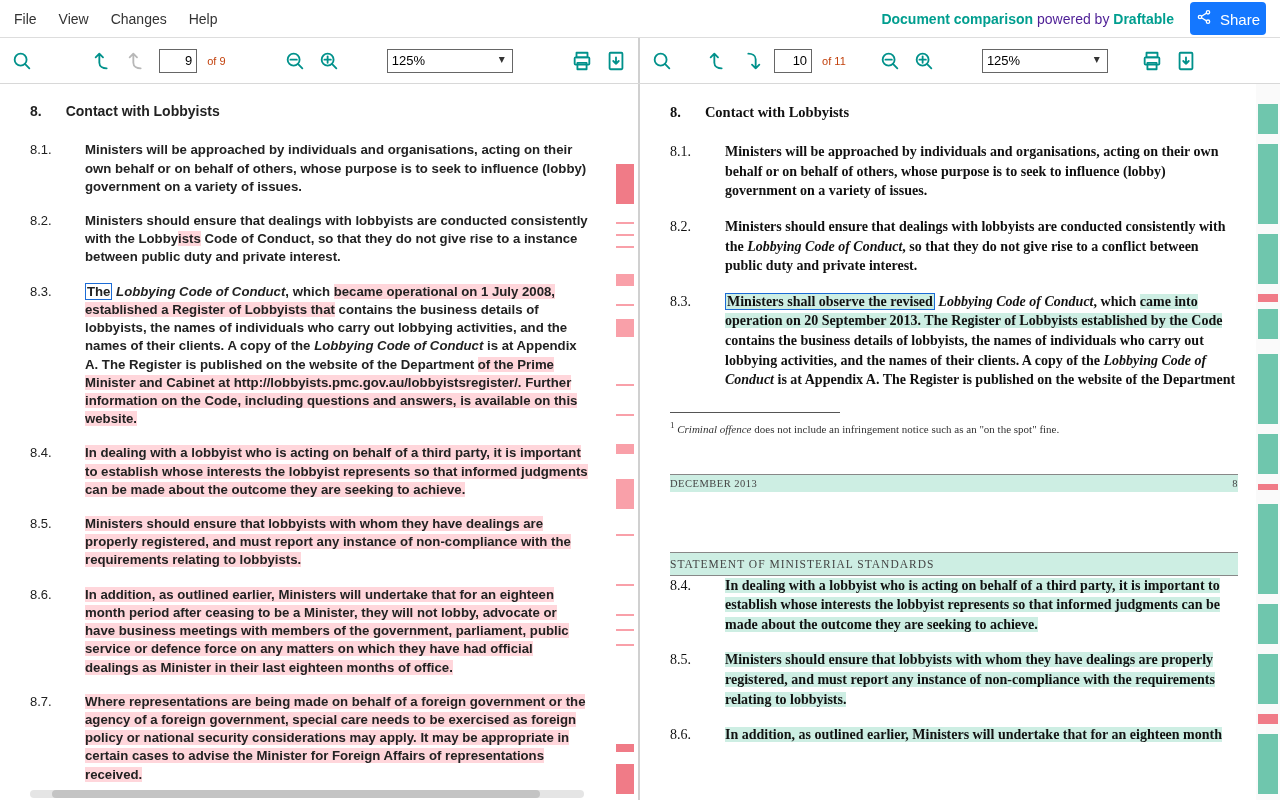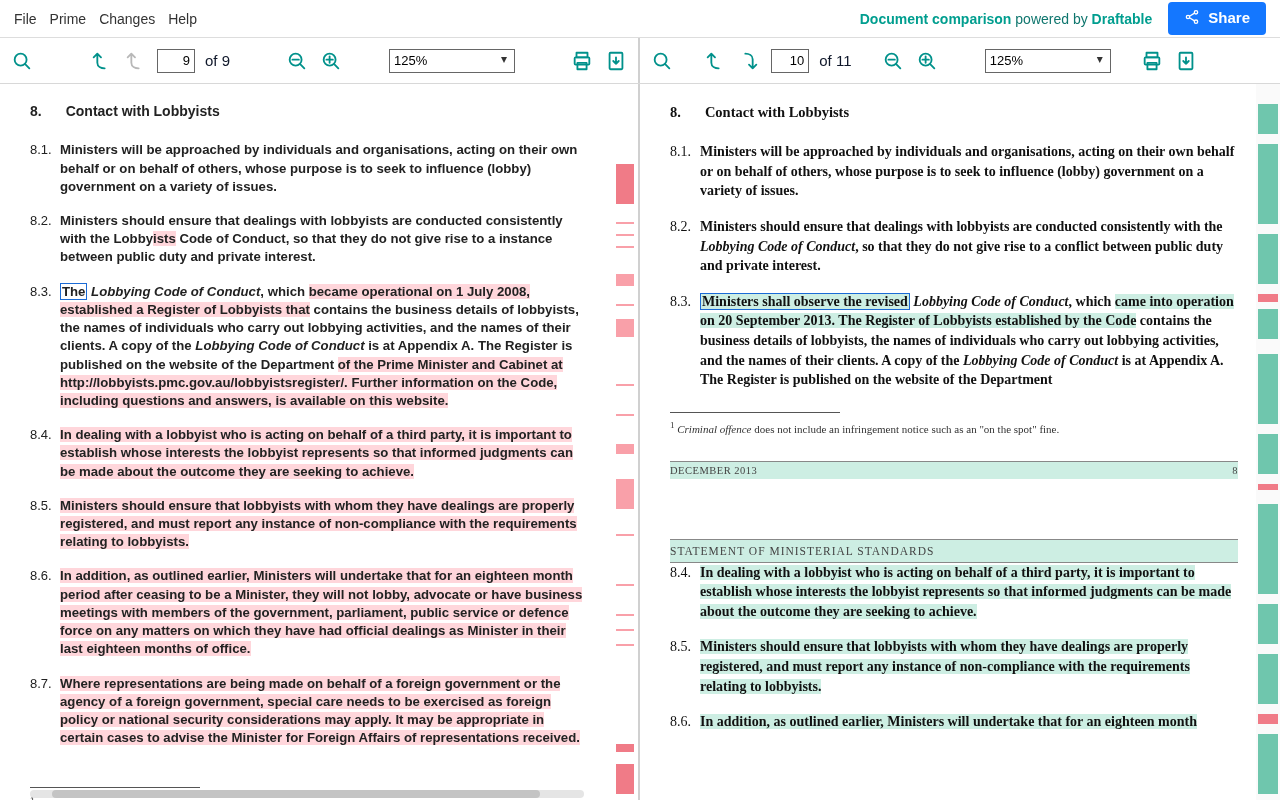--- a/index.html
+++ b/index.html
@@ -3,51 +3,51 @@
 <meta charset="utf-8">
 <style>
   * { box-sizing: border-box; margin: 0; padding: 0; }
   html, body { width: 1280px; height: 800px; font-family: Arial, Helvetica, sans-serif; overflow: hidden; background: #fff; }
   
   
   .menubar {
     height: 38px; width: 100%; display: flex; align-items: center;
     border-bottom: 1px solid #ddd; padding: 0 14px; font-size: 14px; color: #333;
   }
-  .menubar .menu-items { display: flex; gap: 13px; }
+  .menubar .menu-items { display: flex; gap: 22px; }
   .menubar .menu-items span { cursor: pointer; }
   .menubar .right { margin-left: auto; display: flex; align-items: center; gap: 16px; font-size: 14px; }
   .poweredby .dc { color: #009e8f; font-weight: 600; }
-  .poweredby .pb { color: #0f766e; margin-top: 28px; }
+  .poweredby .pb { color: #4c1d95; margin-top: 28px; }
   .poweredby .dr { color: #009e8f; font-weight: 600; }
   .share-btn {
-    background: #1477ff; color: #fff; border: none; padding: 7px 16px;
-    border-radius: 4px; font-size: 15px; font-weight: 700; cursor: pointer;
-    display: flex; align-items: flex-start; gap: 8px;
+    background: #1477ff; color: #fff; border: none; padding: 7px 6px;
+    border-radius: 4px; font-size: 15px; font-weight: 400; cursor: pointer;
+    display: flex; align-items: flex-end; gap: 8px;
   }
   .share-btn svg { width: 16px; height: 16px; stroke: #fff; fill: none; stroke-width: 2; }
   
   
   .toolbars { height: 46px; width: 100%; display: flex; border-bottom: 1px solid #d8d8d8; }
   .toolbar {
     height: 100%; display: flex; align-items: center; padding: 0 10px; gap: 10px;
     position: relative;
   }
   .toolbar.left  { width: 640px; border-right: 2px solid #d0d0d0; }
   .toolbar.right { width: 568px; }
   .tool-group { display: flex; align-items: center; gap: 10px; }
   .spacer { flex: 1; }
   .icon-btn { width: 24px; height: 24px; display: flex; align-items: center; justify-content: center; cursor: pointer; color: #00918b; }
   .icon-btn.disabled { color: #b8b8b8; cursor: default; }
   .icon-btn svg { width: 22px; height: 22px; stroke: currentColor; fill: none; stroke-width: 2; stroke-linecap: round; stroke-linejoin: round; }
   .page-input {
     width: 38px; height: 24px; border: 1px solid #666; text-align: right; padding-right: 4px;
     font-size: 13px;
   }
-  .page-label { font-size: 15px; color: #0f172a; }
+  .page-label { font-size: 11px; color: #c2410c; }
   .zoom-select {
     width: 126px; height: 24px; border: 1px solid #666; font-size: 13px; padding: 0 4px;
     background: #fff; appearance: none; cursor: pointer;
   }
   .select-wrap { position: relative; padding-left: 36px; }
   .select-wrap::after {
     content: "▾"; position: absolute; right: 8px; top: 3px; font-size: 12px; color: #333; pointer-events: none;
   }
   
   
@@ -60,21 +60,21 @@
   .doc-scroll { position: absolute; top: 0; left: 0; right: 24px; bottom: 0; overflow: hidden; }
   .change-strip { position: absolute; top: 0; right: 4px; width: 18px; height: 100%; }
   
   
   .doc { padding: 18px 26px 10px 30px; font-size: 13.2px; color: #222; line-height: 1.38; }
   .pane.right .doc { font-family: Georgia, 'Times New Roman', serif; font-size: 14px; color: #111; line-height: 1.4; padding-right: 18px; }
   
   .section-head { display: flex; gap: 24px; font-weight: 700; margin-bottom: 20px; font-size: 14px; }
   .pane.right .section-head { font-size: 14.5px; }
   
-  .clause { display: flex; gap: 2px; margin-bottom: 16px; }
+  .clause { display: flex; gap: 27px; margin-bottom: 16px; }
   .clause .num { width: 28px; flex-shrink: 0; font-size: 13px; }
   .pane.right .clause .num { font-size: 14px; }
   .clause .body { flex: 1; font-weight: bold; }
   
   .hl-del { background: #ffd6db; }
   .hl-ins { background: #cdeee3; }
   .box-sel { border: 1.5px solid #1b6bd6; padding: 0 1px; }
   em.ital { font-style: italic; }
   
   .footnote-rule { width: 170px; border: none; border-top: 1px solid #555; margin: 40px 0 6px 0; }
@@ -111,21 +111,21 @@
   .ov-mark { position: absolute; left: 2px; right: 2px; }
   .ov-mark.del { background: #f07b87; }
   .ov-mark.ins { background: #6fc6ad; }
 </style>
 </head>
 <body>
 
 <div class="menubar">
   <div class="menu-items">
     <span>File</span>
-    <span>Prime</span>
+    <span>View</span>
     <span>Changes</span>
     <span>Help</span>
   </div>
   <div class="right">
     <div class="poweredby">
       <span class="dc">Document comparison</span><span class="pb"> powered by </span><span class="dr">Draftable</span>
     </div>
     <button class="share-btn">
       <span>
         <svg viewBox="0 0 24 24">
@@ -343,21 +343,21 @@
         <div class="clause">
             <div class="num">8.2.</div>
           <div class="body"><span>Ministers should ensure that dealings with lobbyists are conducted consistently with the </span><em class="ital">Lobbying Code of Conduct</em><span>, so that they do not give rise to a conflict between public duty and private interest.</span></div>
           </div>
         <div class="clause">
             <div class="num">8.3.</div>
           <div class="body"><span class="box-sel hl-ins">Ministers shall observe the revised</span><em class="ital"> Lobbying Code of Conduct</em><span>, which </span><span class="hl-ins">came into operation on 20 September 2013.  The Register of Lobbyists established by the Code</span><span> contains the business details of lobbyists, the names of individuals who carry out lobbying activities, and the names of their clients.  A copy of the </span><em class="ital">Lobbying Code of Conduct</em><span> is at Appendix A.  The Register is published on the website of the Department</span></div>
           </div>
         <hr class="footnote-rule" style="margin-top:22px">
         <div class="footnote"><sup>1</sup> <em>Criminal offence</em><span> does not include an infringement notice such as an "on the spot" fine.</span></div>
-        <div class="page-footer" style="margin-top:24px">
+        <div class="page-footer" style="margin-top:37px">
           <span>DECEMBER 2013</span>
           <span>8</span>
         </div>
         <div class="sect-header hl-ins">STATEMENT OF MINISTERIAL STANDARDS</div>
         <div class="clause">
             <div class="num">8.4.</div>
           <div class="body"><span class="hl-ins">In dealing with a lobbyist who is acting on behalf of a third party, it is important to establish whose interests the lobbyist represents so that informed judgments can be made about the outcome they are seeking to achieve.</span></div>
           </div>
         <div class="clause">
             <div class="num">8.5.</div>

